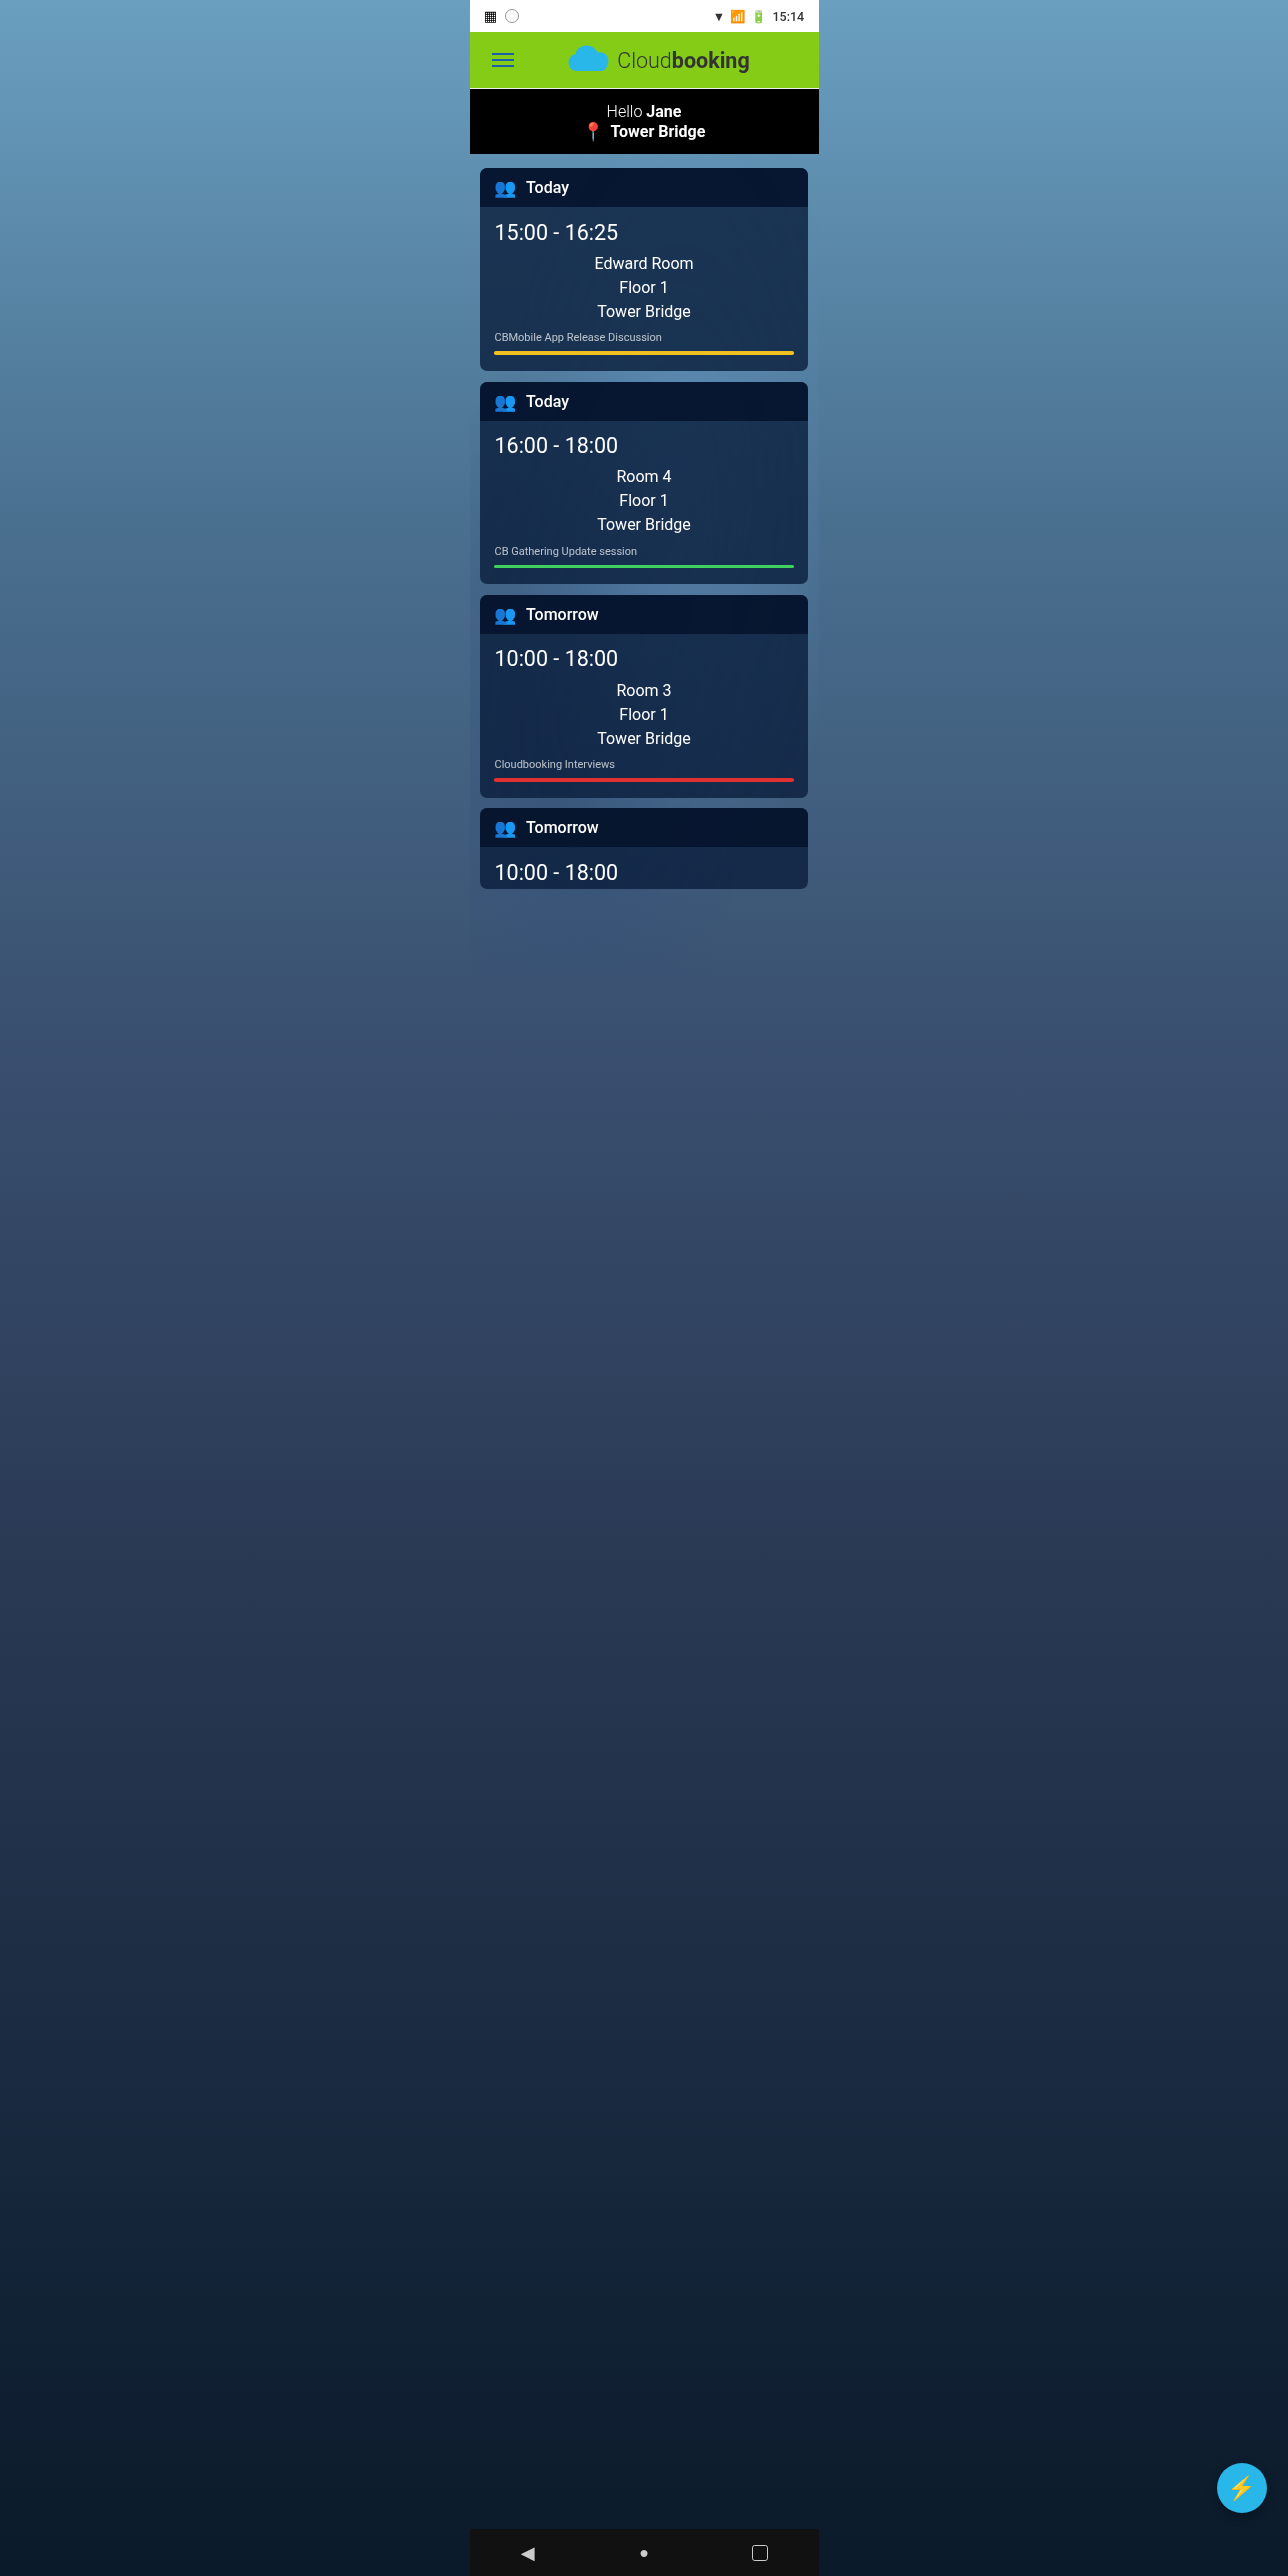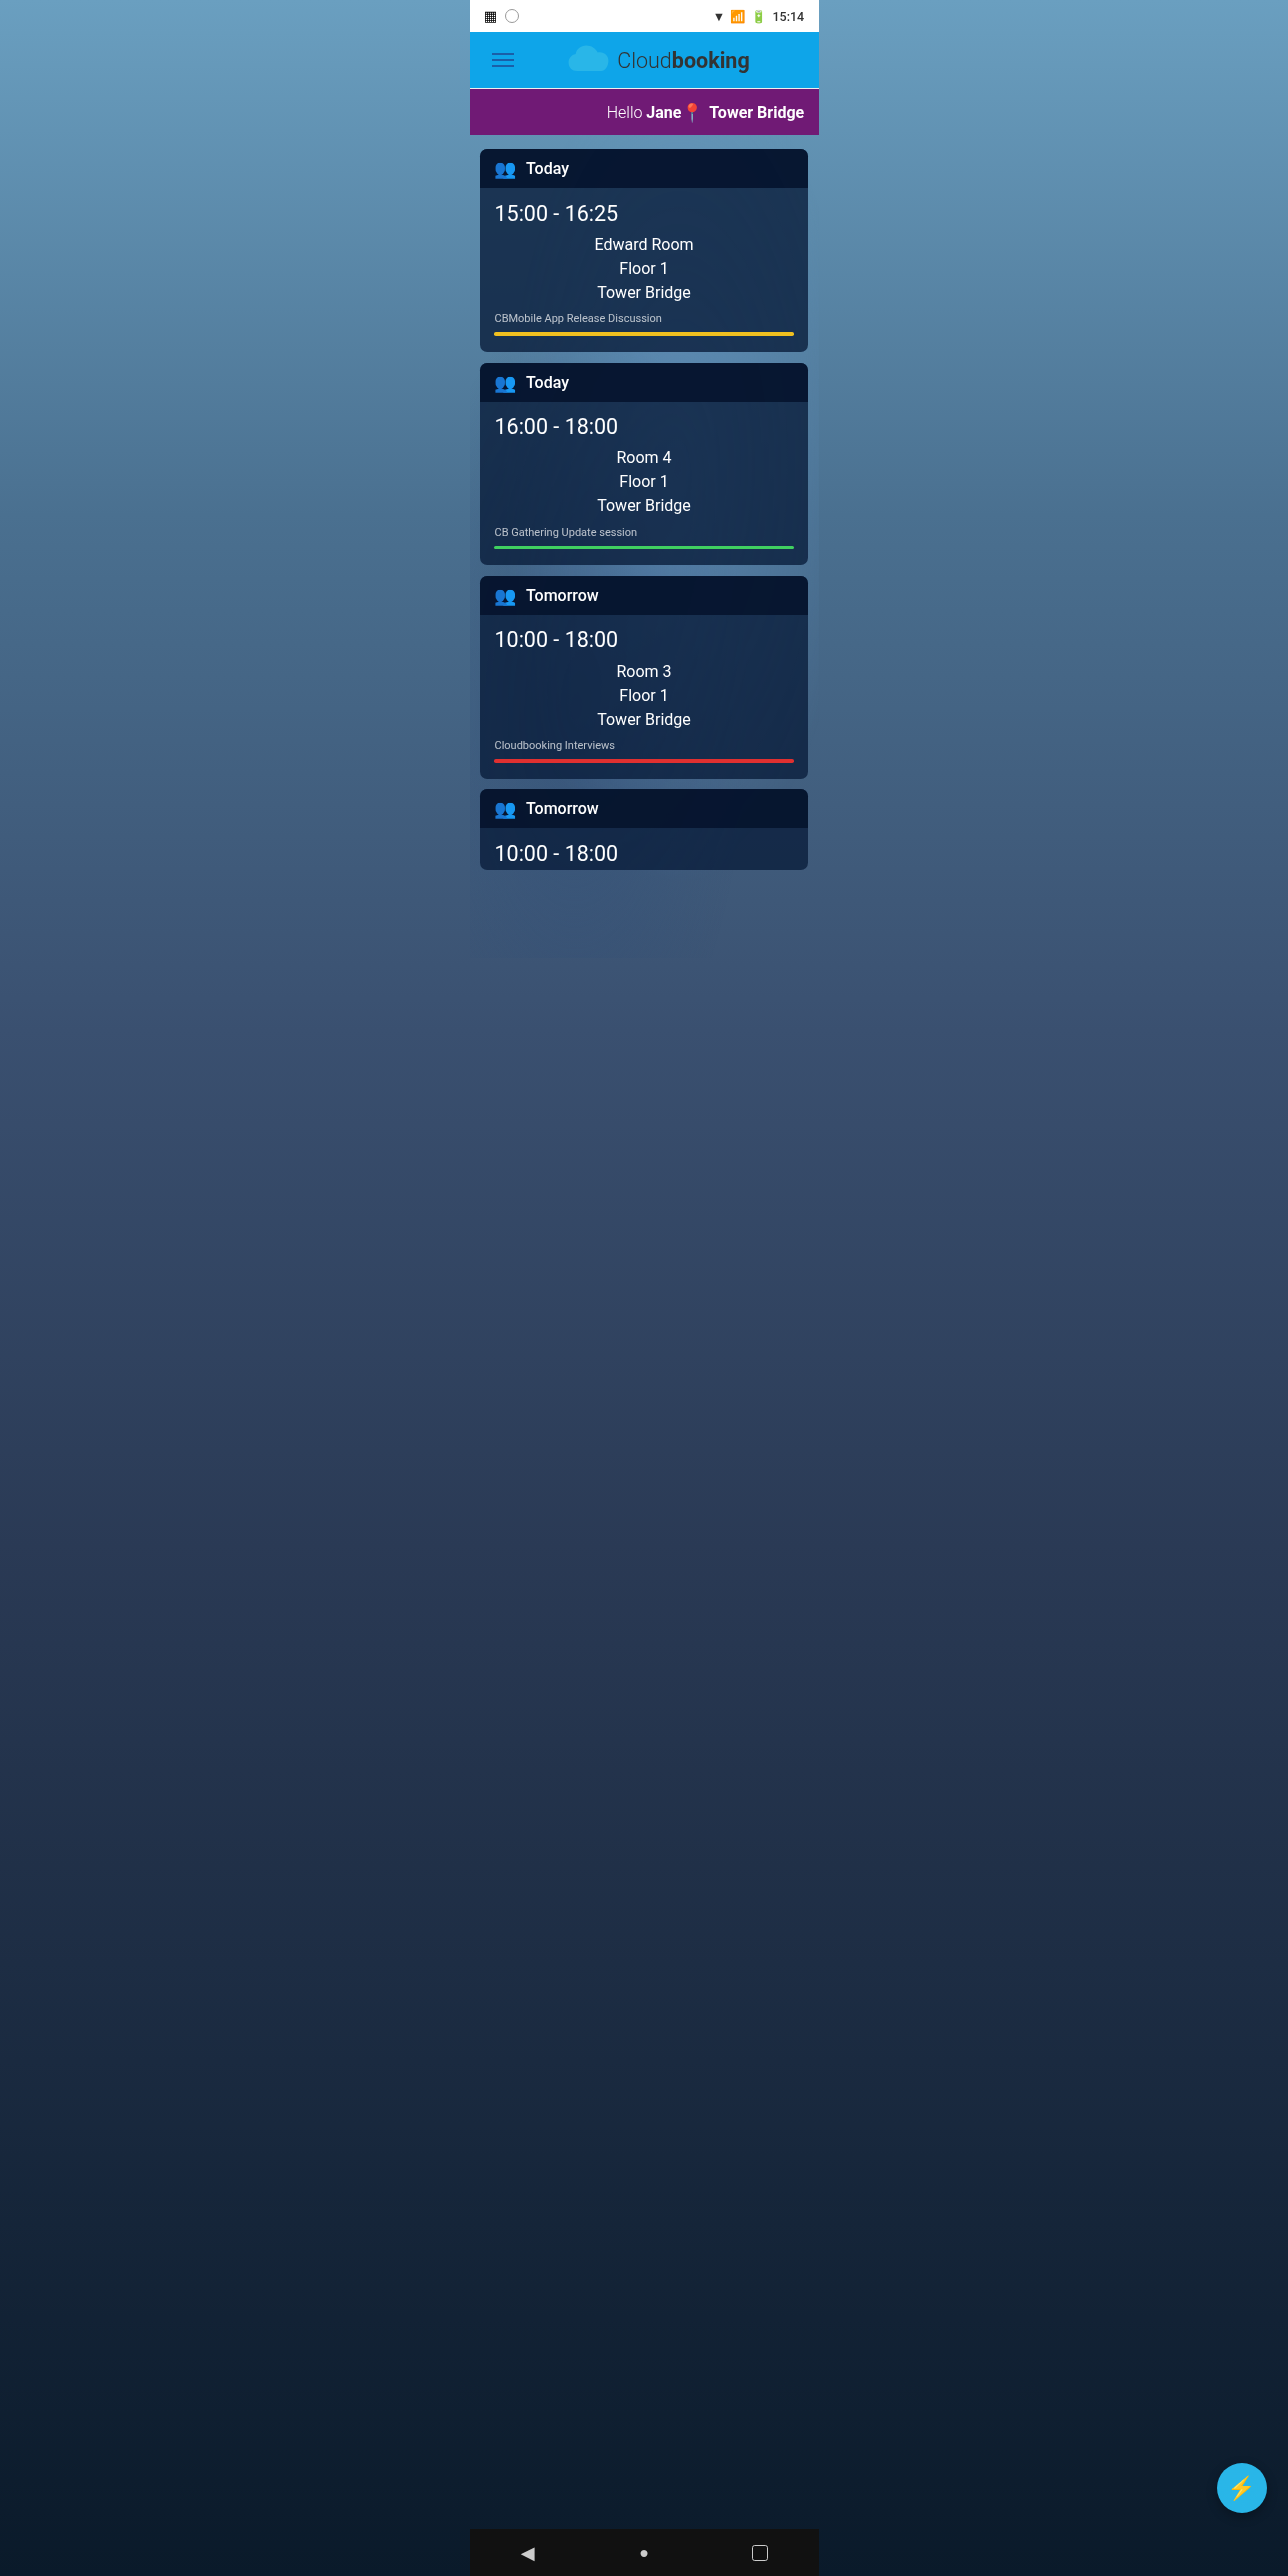--- a/index.html
+++ b/index.html
@@ -32,21 +32,21 @@
       display: flex;
       gap: 5.4px;
       align-items: center;
       font-size: 12.5px;
       font-weight: 500;
       color: #333;
     }
 
     
     .top-nav {
-      background: #0ea5e9;
+      background: #84cc16;
       display: flex;
       align-items: center;
       padding: 9px 19px;
       height: 57px;
       border-bottom: 0.9px solid #eee;
     }
     .hamburger {
       display: flex;
       flex-direction: column;
       gap: 4.5px;
@@ -74,25 +74,26 @@
       font-size: 21.5px;
       color: #333;
       font-weight: 300;
     }
     .logo-text strong {
       font-weight: 700;
     }
 
     
     .hello-bar {
-      background: #701a75;
-      display: flex;
-      justify-content: flex-end;
+      background: #000000;
+      display: flex;
+      justify-content: space-between;
       align-items: center;
       padding: 12.5px 14.3px;
+      flex-direction: column;
     }
     .hello-text {
       color: #fff;
       font-size: 16px;
       font-weight: 300;
     }
     .hello-text strong {
       font-weight: 700;
     }
     .location {

